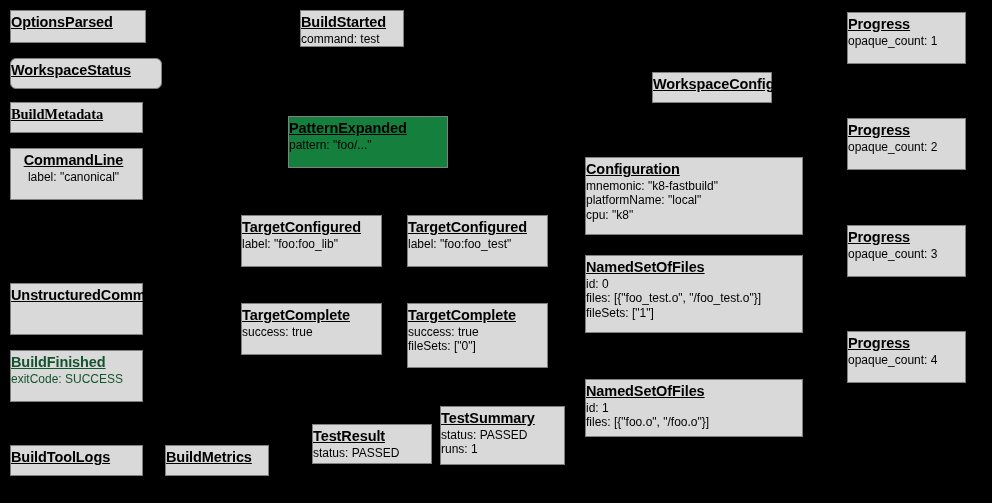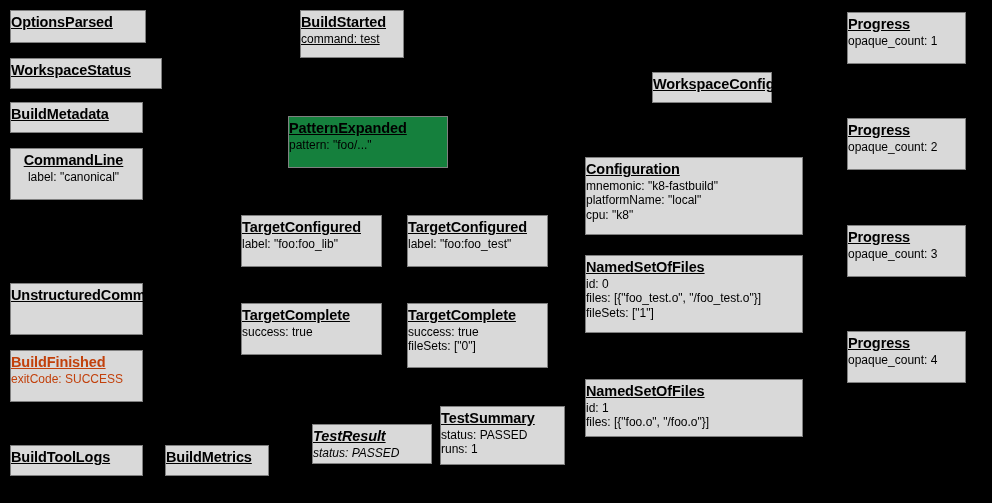--- a/index.html
+++ b/index.html
@@ -46,41 +46,41 @@
   }
 </style>
 </head>
 <body>
 
 <div id="canvas" style="background: rgb(0, 0, 0);">
     <div class="node" style="left: 10px; top: 10px; width: 136px; height: 33px; background: rgb(217, 217, 217); border-color: rgb(128, 128, 128); color: rgb(0, 0, 0);">
       <span class="node-title">OptionsParsed</span>
       <span class="node-fields"></span>
     </div>
-    <div class="node" style="left: 300px; top: 10px; width: 104px; height: 48px; background: rgb(217, 217, 217); border-color: rgb(128, 128, 128); color: rgb(0, 0, 0); text-decoration: underline;">
+    <div class="node" style="left: 300px; top: 10px; width: 104px; height: 37px; background: rgb(217, 217, 217); border-color: rgb(128, 128, 128); color: rgb(0, 0, 0);">
       <span class="node-title">BuildStarted</span>
       <span class="node-fields">
         <span class="node-field">command: test</span>
       </span>
     </div>
     <div class="node" style="left: 847px; top: 12px; width: 119px; height: 52px; background: rgb(217, 217, 217); border-color: rgb(128, 128, 128); color: rgb(0, 0, 0);">
       <span class="node-title">Progress</span>
       <span class="node-fields">
         <span class="node-field">opaque_count: 1</span>
       </span>
     </div>
-    <div class="node" style="left: 10px; top: 58px; width: 152px; height: 31px; background: rgb(217, 217, 217); border-color: rgb(128, 128, 128); color: rgb(0, 0, 0);">
+    <div class="node" style="left: 10px; top: 58px; width: 152px; height: 31px; background: rgb(217, 217, 217); border-color: rgb(128, 128, 128); color: rgb(0, 0, 0); border-radius: 6px;">
       <span class="node-title">WorkspaceStatus</span>
       <span class="node-fields"></span>
     </div>
     <div class="node" style="left: 652px; top: 72px; width: 120px; height: 31px; background: rgb(217, 217, 217); border-color: rgb(128, 128, 128); color: rgb(0, 0, 0);">
       <span class="node-title">WorkspaceConfig</span>
       <span class="node-fields"></span>
     </div>
-    <div class="node" style="left: 10px; top: 102px; width: 133px; height: 31px; background: rgb(217, 217, 217); border-color: rgb(128, 128, 128); color: rgb(0, 0, 0);">
+    <div class="node" style="left: 10px; top: 102px; width: 133px; height: 31px; background: rgb(217, 217, 217); border-color: rgb(128, 128, 128); color: rgb(0, 0, 0); font-family: Liberation Serif, serif;">
       <span class="node-title">BuildMetadata</span>
       <span class="node-fields"></span>
     </div>
     <div class="node" style="left: 288px; top: 116px; width: 160px; height: 52px; background: #15803d; border-color: rgb(128, 128, 128); color: rgb(0, 0, 0);">
       <span class="node-title">PatternExpanded</span>
       <span class="node-fields">
         <span class="node-field">pattern: "foo/..."</span>
       </span>
     </div>
     <div class="node" style="left: 847px; top: 118px; width: 119px; height: 52px; background: rgb(217, 217, 217); border-color: rgb(128, 128, 128); color: rgb(0, 0, 0);">
@@ -145,41 +145,41 @@
         <span class="node-field">success: true</span>
         <span class="node-field">fileSets: ["0"]</span>
       </span>
     </div>
     <div class="node" style="left: 847px; top: 331px; width: 119px; height: 52px; background: rgb(217, 217, 217); border-color: rgb(128, 128, 128); color: rgb(0, 0, 0);">
       <span class="node-title">Progress</span>
       <span class="node-fields">
         <span class="node-field">opaque_count: 4</span>
       </span>
     </div>
-    <div class="node" style="left: 10px; top: 350px; width: 133px; height: 52px; background: rgb(217, 217, 217); border-color: rgb(128, 128, 128); color: #c2410c;">
+    <div class="node" style="left: 10px; top: 350px; width: 133px; height: 52px; background: rgb(217, 217, 217); border-color: rgb(128, 128, 128); color: #14532d;">
       <span class="node-title">BuildFinished</span>
       <span class="node-fields">
         <span class="node-field">exitCode: SUCCESS</span>
       </span>
     </div>
     <div class="node" style="left: 585px; top: 379px; width: 218px; height: 58px; background: rgb(217, 217, 217); border-color: rgb(128, 128, 128); color: rgb(0, 0, 0);">
       <span class="node-title">NamedSetOfFiles</span>
       <span class="node-fields">
         <span class="node-field">id: 1</span>
         <span class="node-field">files: [{"foo.o", "/foo.o"}]</span>
       </span>
     </div>
     <div class="node" style="left: 440px; top: 406px; width: 125px; height: 59px; background: rgb(217, 217, 217); border-color: rgb(128, 128, 128); color: rgb(0, 0, 0);">
       <span class="node-title">TestSummary</span>
       <span class="node-fields">
         <span class="node-field">status: PASSED</span>
         <span class="node-field">runs: 1</span>
       </span>
     </div>
-    <div class="node" style="left: 312px; top: 424px; width: 120px; height: 40px; background: rgb(217, 217, 217); border-color: rgb(128, 128, 128); color: rgb(0, 0, 0); font-style: italic;">
+    <div class="node" style="left: 312px; top: 424px; width: 120px; height: 40px; background: rgb(217, 217, 217); border-color: rgb(128, 128, 128); color: rgb(0, 0, 0);">
       <span class="node-title">TestResult</span>
       <span class="node-fields">
         <span class="node-field">status: PASSED</span>
       </span>
     </div>
     <div class="node" style="left: 10px; top: 445px; width: 133px; height: 31px; background: rgb(217, 217, 217); border-color: rgb(128, 128, 128); color: rgb(0, 0, 0);">
       <span class="node-title">BuildToolLogs</span>
       <span class="node-fields"></span>
     </div>
     <div class="node" style="left: 165px; top: 445px; width: 104px; height: 31px; background: rgb(217, 217, 217); border-color: rgb(128, 128, 128); color: rgb(0, 0, 0);">

